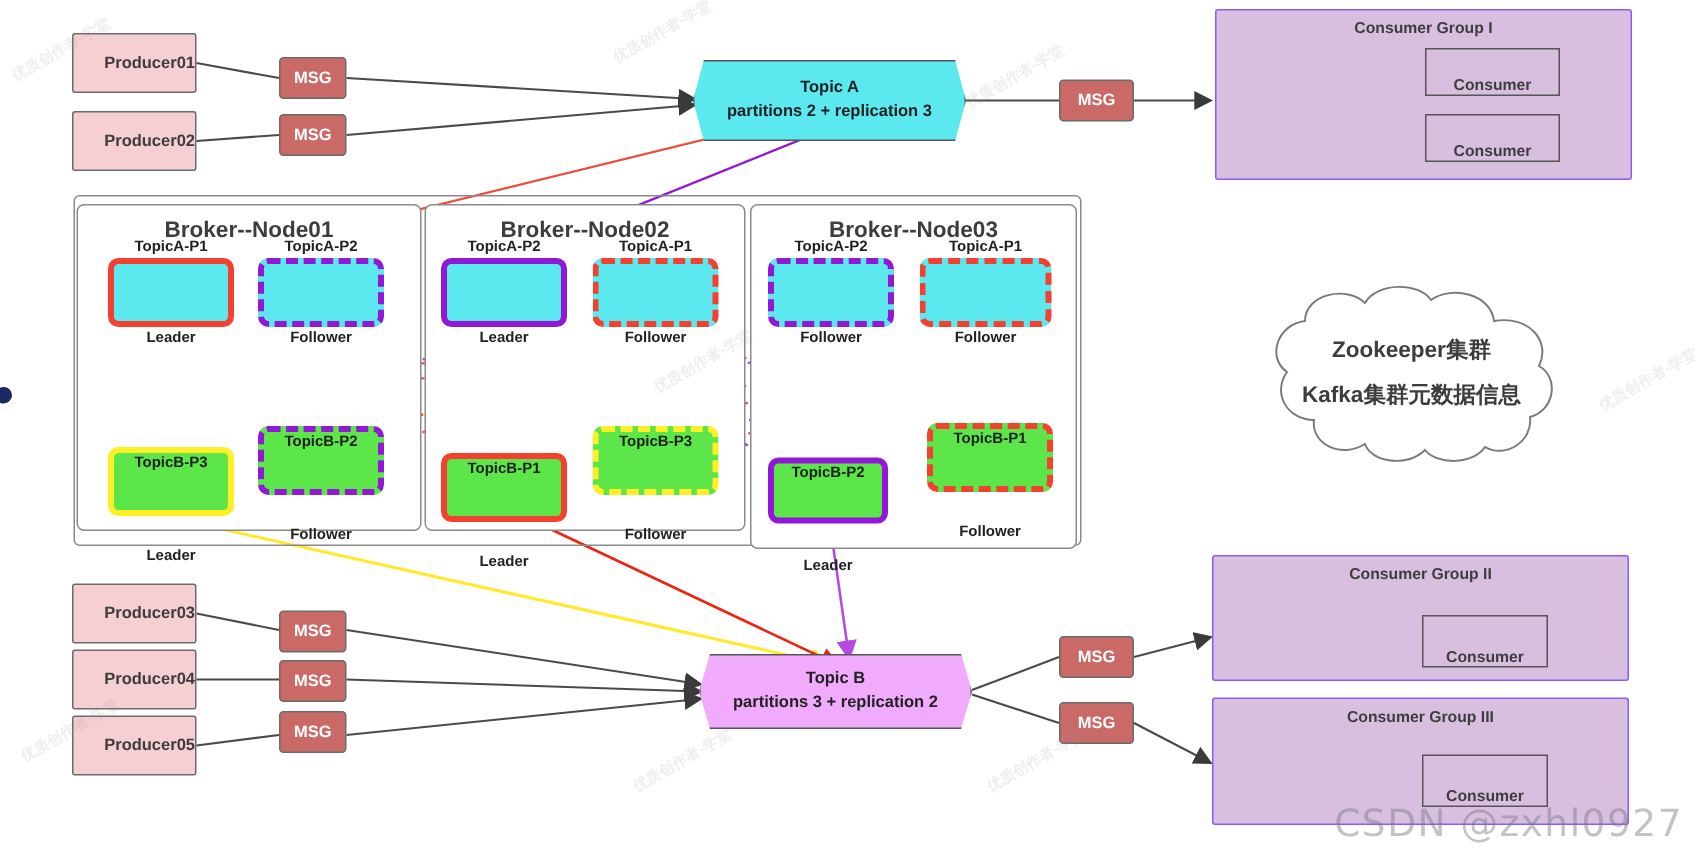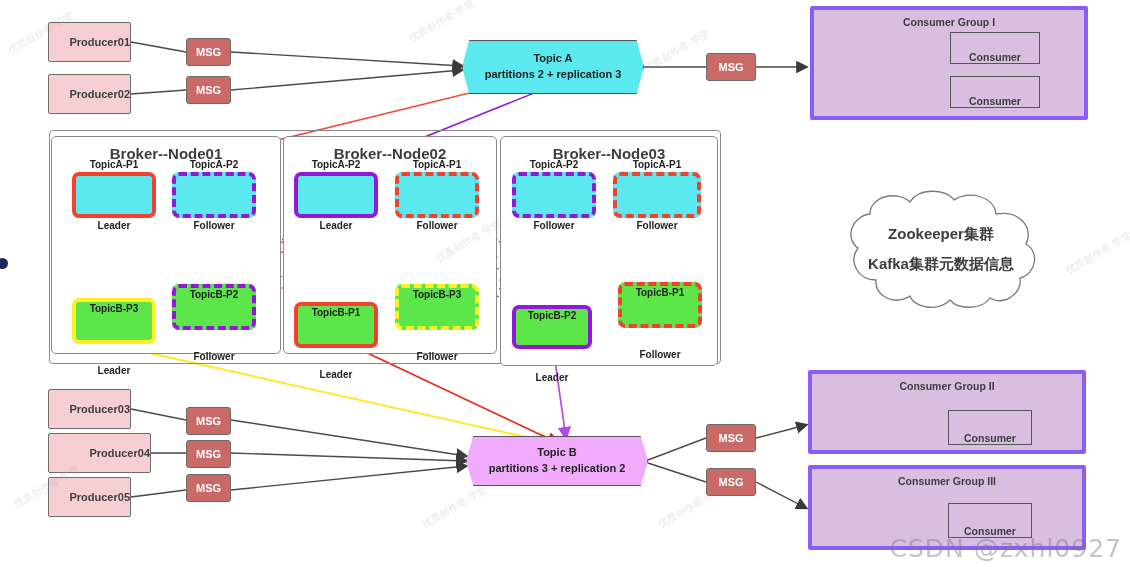--- a/index.html
+++ b/index.html
@@ -24,21 +24,21 @@
   
   .topic{font-size:11px;font-weight:bold;color:#222;line-height:1.45;
          border:1px solid #555;
          clip-path:polygon(4% 0,96% 0,100% 50%,96% 100%,4% 100%,0 50%);}
   .topic.a{background:#5ce8ef;}
   .topic.b{background:#f0abfc;}
   .topic .l1{display:block;}
   .topic .l2{display:block;}
 
   
-  .cgroup{background:#d8bfe0;border:4px solid #8b5cf6;border-radius:2px;
+  .cgroup{background:#d8bfe0;border:1px solid #8b5cf6;border-radius:2px;
           align-items:center;justify-content:flex-start;padding-top:6px;}
   .cgroup .gtitle{font-size:10.5px;font-weight:bold;color:#3d3d3d;}
   .consumer{position:absolute;background:#d8bfe0;border:1px solid #555;
             display:flex;align-items:flex-end;justify-content:center;
             font-size:10.5px;font-weight:bold;color:#3d3d3d;}
 
   
   .broker-outer{position:absolute;border:1px solid #8a8a8a;border-radius:4px;background:transparent;}
   .bnode{position:absolute;border:1px solid #8a8a8a;border-radius:5px;background:#ffffff;}
   .bnode .btitle{position:absolute;left:0;right:0;top:8px;text-align:center;
@@ -261,21 +261,21 @@
     </svg>
     <div class="ctext">
       <div>Zookeeper集群</div>
       <div>Kafka集群元数据信息</div>
     </div>
   </div>
 
   <div class="node producer" style="left:48px;top:389px;width:83px;height:40px;">
     <span>Producer03</span>
   </div>
-  <div class="node producer" style="left:48px;top:433px;width:103px;height:40px;">
+  <div class="node producer" style="left:48px;top:433px;width:83px;height:40px;">
     <span>Producer04</span>
   </div>
   <div class="node producer" style="left:48px;top:477px;width:83px;height:40px;">
     <span>Producer05</span>
   </div>
 
   <div class="node msg" style="left:186px;top:407px;width:45px;height:28px;">
     <span>MSG</span>
   </div>
   <div class="node msg" style="left:186px;top:440px;width:45px;height:28px;">

